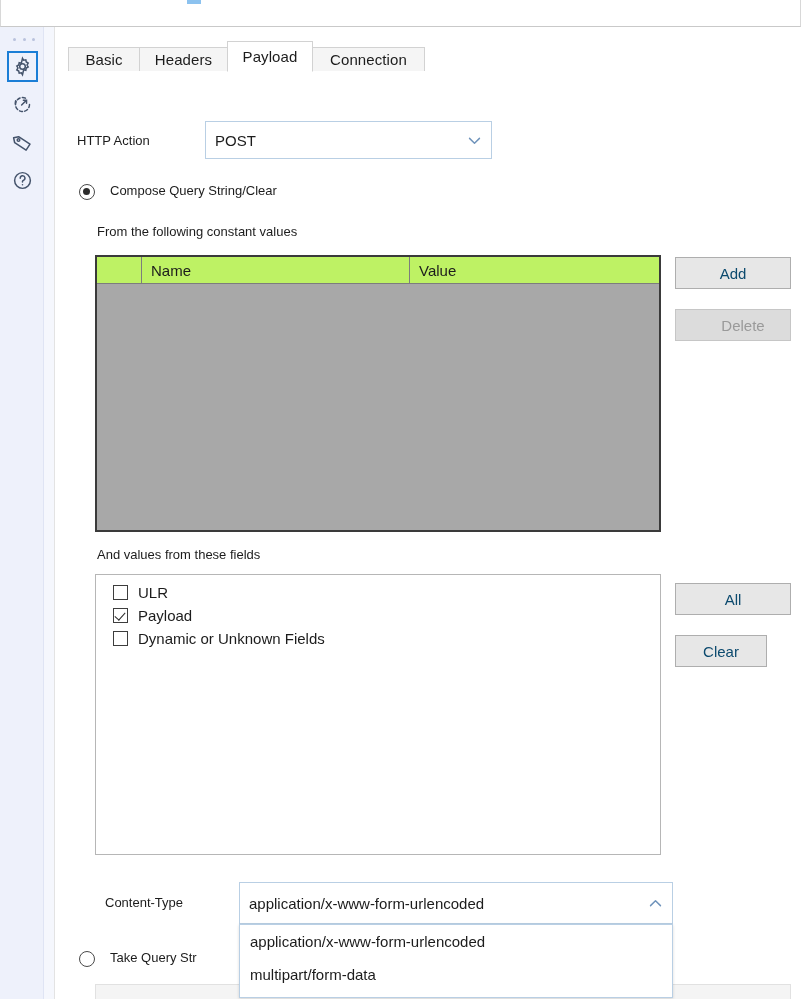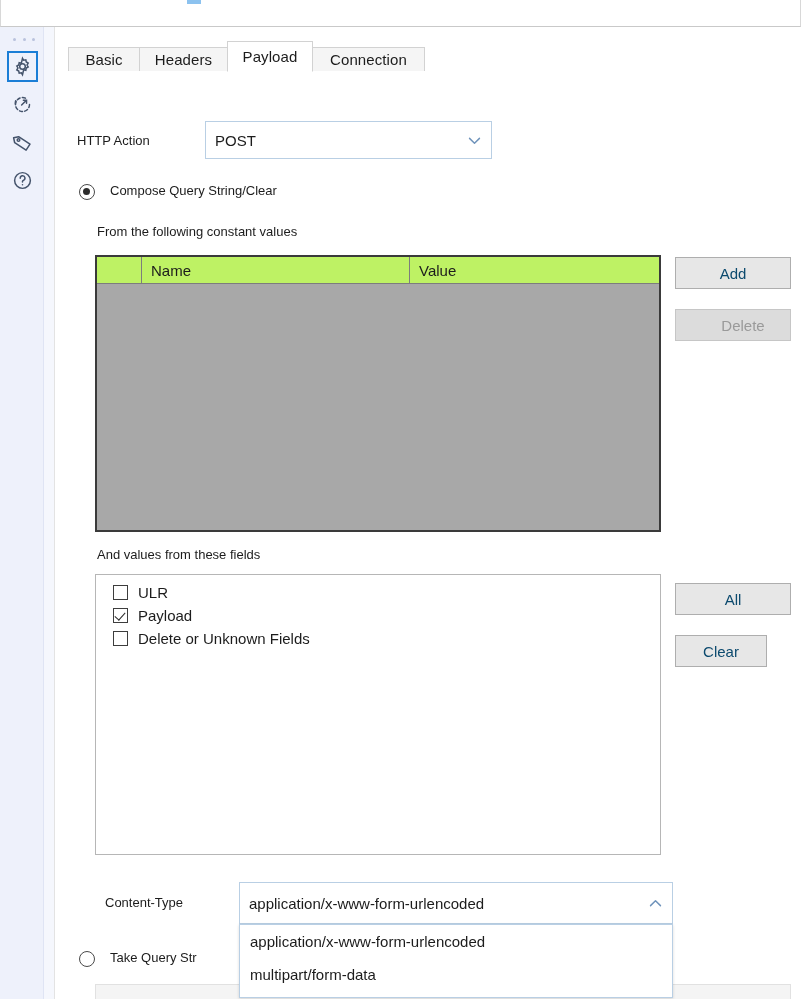--- a/index.html
+++ b/index.html
@@ -327,21 +327,21 @@
         <span>ULR</span>
       </div>
 
       <div class="chkrow">
         <span class="chk on"></span>
         <span>Payload</span>
       </div>
 
       <div class="chkrow">
         <span class="chk"></span>
-        <span>Delete or Unknown Fields</span>
+        <span>Dynamic or Unknown Fields</span>
       </div>
     </div>
 
     <div class="btn" style="left:612px; top:512px; width:116px; height:32px;">All</div>
     <div class="btn" style="left:612px; top:564px; width:92px; height:32px;">Clear</div>
 
     <span class="lbl" style="left:42px; top:824px;">Content-Type</span>
 
     <div class="combo" style="left:176px; top:811px; width:434px; height:42px;">
       <span class="cv">application/x-www-form-urlencoded</span>

